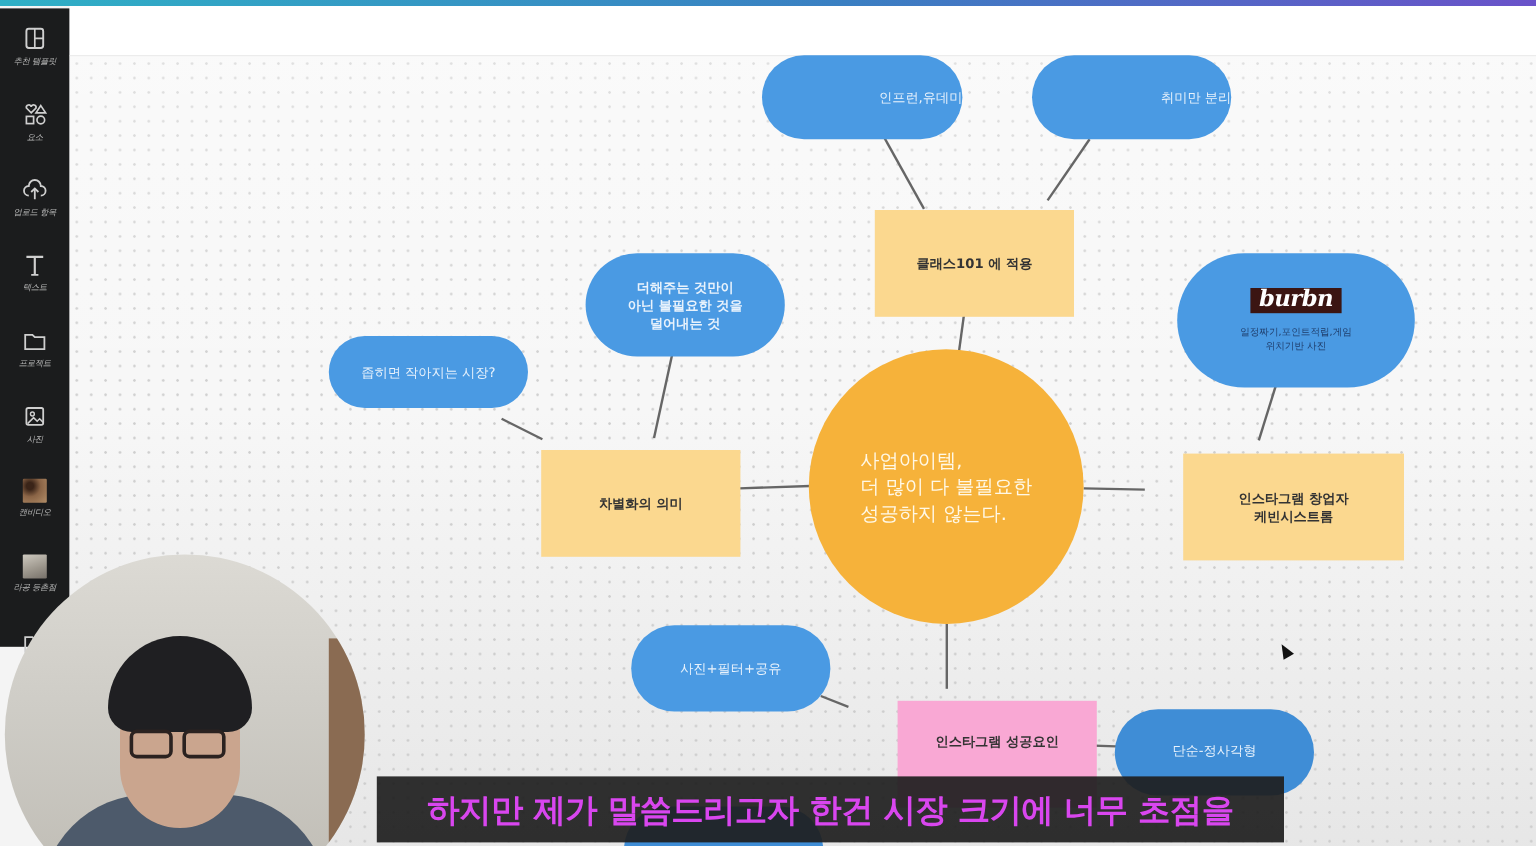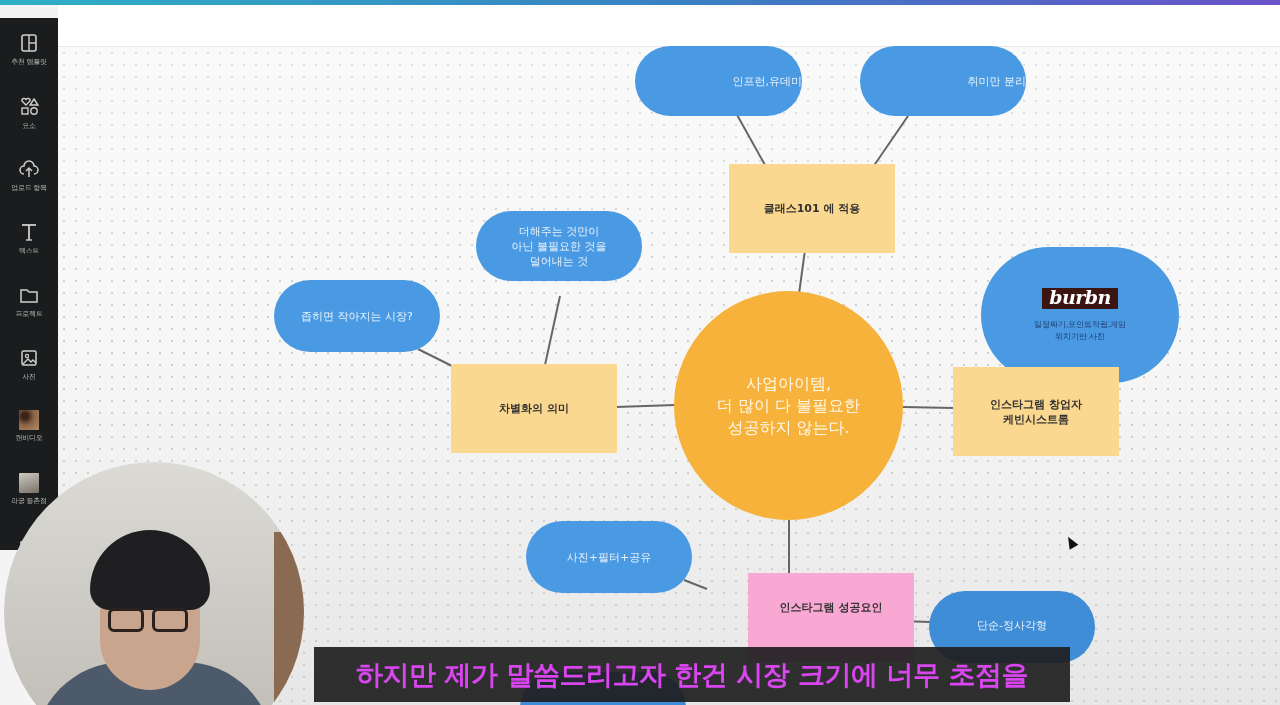--- a/index.html
+++ b/index.html
@@ -5,22 +5,23 @@
   * { box-sizing: border-box; margin: 0; padding: 0; }
   html, body { width: 1280px; height: 705px; overflow: hidden; }
   body { font-family: "DejaVu Sans", sans-serif; background: #f4f4f4; position: relative; }
 
   .topbar-gradient {
     position: absolute; left: 0; top: 0; width: 1280px; height: 5px;
     background: linear-gradient(90deg, #2fb0c6 0%, #3a7fc2 55%, #6a52c9 100%);
   }
 
   .sidebar {
-    position: absolute; left: 0; top: 18px; width: 58px; height: 532px;
+    position: absolute; left: 0; top: 7px; width: 58px; height: 532px;
     background: #1b1c1d;
+    font-style: italic;
   }
   .side-item {
     position: absolute; left: 0; width: 58px; text-align: center; cursor: pointer;
   }
   .side-item .ico { display: block; margin: 0 auto; width: 22px; height: 22px; }
   .side-item .lbl {
     display: block; margin-top: 3px; font-size: 7px; color: #b8b8b8; white-space: nowrap;
     letter-spacing: -0.3px;
   }
   .thumb { width: 20px; height: 20px; margin: 0 auto; border-radius: 1px; }
@@ -45,34 +46,34 @@
   svg.links { position: absolute; left: 0; top: 0; width: 1280px; height: 705px; }
 
   .pill {
     position: absolute; background: #4a9ae3; color: #e8f2fc;
     border-radius: 999px; display: flex; align-items: center; justify-content: center;
     text-align: center; font-size: 11px; line-height: 15px; cursor: pointer;
   }
   .box {
     position: absolute; background: #fbd88f; color: #333;
     display: flex; align-items: center; justify-content: center;
-    text-align: center; font-size: 11px; line-height: 15px; font-weight: bold; cursor: pointer;
+    text-align: center; font-size: 11px; line-height: 15px; font-weight: bold; cursor: pointer; margin-top: 11px;
   }
   .center-circle {
     position: absolute; left: 674px; top: 291px; width: 229px; height: 229px;
     border-radius: 50%; background: #f6b23a; color: #fff8e6;
     display: flex; align-items: center; justify-content: center;
-    text-align: center; font-size: 16px; line-height: 22px; cursor: pointer;
+    font-size: 16px; line-height: 22px; cursor: pointer;
   }
   .burbn-logo {
     display: inline-block; background: #3b1512; color: #fff; font-weight: bold;
     font-family: "DejaVu Serif", serif; font-style: italic;
     font-size: 19px; padding: 2px 7px 4px; margin-bottom: 10px; letter-spacing: -0.5px;
   }
-  .small-text { font-size: 8px; line-height: 12px; color: #1e3c6a; font-family: Liberation Serif, serif; }
+  .small-text { font-size: 8px; line-height: 12px; color: #1e3c6a; }
 
   .cursor {
     position: absolute; left: 1066px; top: 536px; width: 0; height: 0;
     border-left: 5px solid transparent; border-right: 5px solid transparent;
     border-bottom: 12px solid #111; transform: rotate(-30deg);
   }
 
   .webcam {
     position: absolute; left: 4px; top: 462px; width: 300px; height: 300px;
     border-radius: 50%; overflow: hidden;
@@ -186,50 +187,50 @@
   <span>인프런,유데미</span>
 </div>
 <div class="pill" style="left:860px;top:46px;width:166px;height:70px;justify-content:flex-end;">
   <span>취미만 분리</span>
 </div>
 
 <div class="box" style="left:729px;top:164px;width:166px;height:89px;">
   <span>클래스101 에 적용</span>
 </div>
 
-<div class="pill" style="left:476px;top:211px;width:166px;height:70px;">
+<div class="pill" style="left:488px;top:211px;width:166px;height:86px;font-weight:bold;">
   <div>
     <div>더해주는 것만이</div>
     <div>아닌 불필요한 것을</div>
     <div>덜어내는 것</div>
   </div>
 </div>
-<div class="pill" style="left:274px;top:280px;width:166px;height:72px;">
+<div class="pill" style="left:274px;top:280px;width:166px;height:60px;">
   <span>좁히면 작아지는 시장?</span>
 </div>
 
 <div class="box" style="left:451px;top:364px;width:166px;height:89px;">
   <span>차별화의 의미</span>
 </div>
 
 <div class="center-circle">
   <div>
     <div>사업아이템,</div>
     <div>더 많이 다 불필요한</div>
     <div>성공하지 않는다.</div>
   </div>
 </div>
 
-<div class="pill" style="left:981px;top:211px;width:198px;height:136px;flex-direction:column;margin-top:36px;">
+<div class="pill" style="left:981px;top:211px;width:198px;height:112px;flex-direction:column;">
   <span class="burbn-logo">burbn</span>
   <div class="small-text">일정짜기,포인트적립,게임</div>
   <div class="small-text">위치기반 사진</div>
 </div>
 
-<div class="box" style="left:953px;top:367px;width:166px;height:89px;">
+<div class="box" style="left:986px;top:367px;width:184px;height:89px;">
   <div>
     <div>인스타그램 창업자</div>
     <div>케빈시스트롬</div>
   </div>
 </div>
 
 <div class="pill" style="left:526px;top:521px;width:166px;height:72px;">
   <span>사진+필터+공유</span>
 </div>
 <div class="box" style="left:748px;top:573px;width:166px;height:89px;background:#f9a8d4;">

